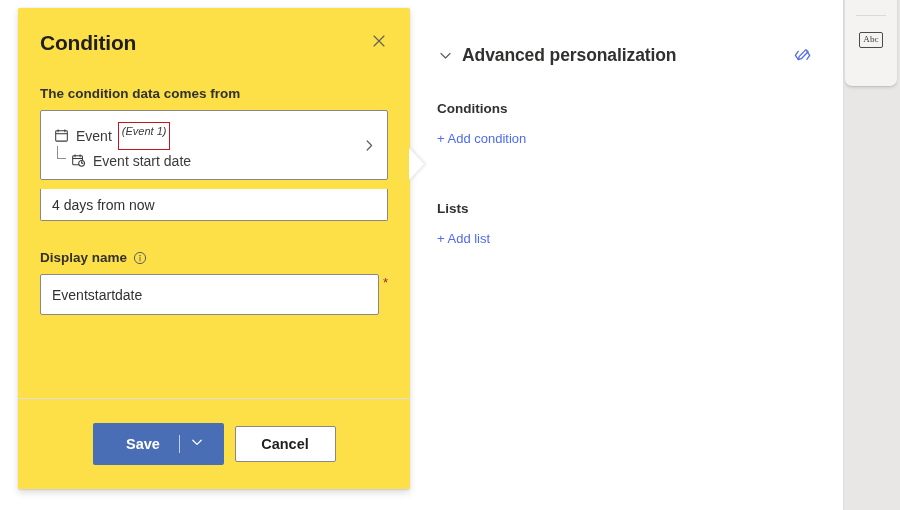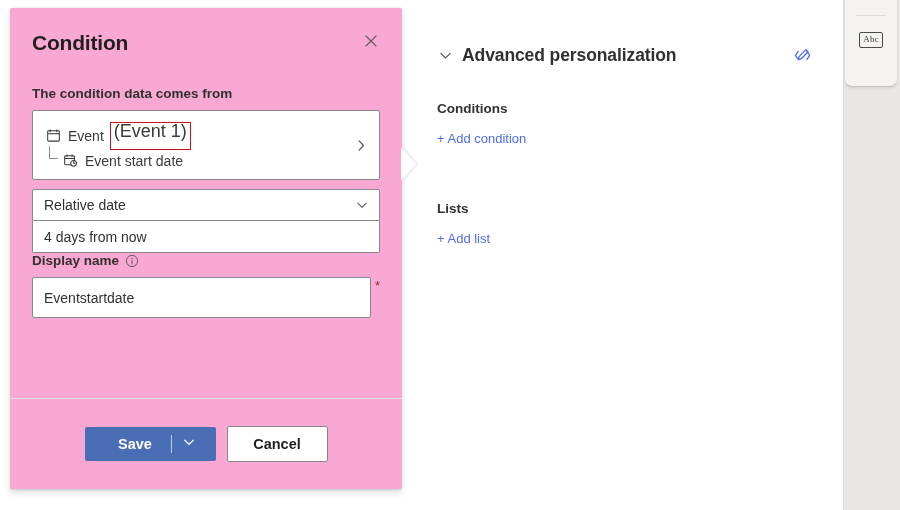--- a/index.html
+++ b/index.html
@@ -139,25 +139,25 @@
     color: #4f6bed;
     margin-top: 15px;
     cursor: pointer;
     display: inline-block;
   }
   .group-gap { height: 19px; }
 
   
   .dialog {
     position: absolute;
-    left: 10px;
+    left: 18px;
     top: 8px;
     width: 392px;
     height: 481px;
-    background: #f9a8d4;
+    background: #fde047;
     box-shadow: 0 3.2px 7.2px rgba(0,0,0,.13), 0 0.6px 1.8px rgba(0,0,0,.11);
     border-radius: 2px;
     overflow: visible;
   }
   
   .beak {
     position: absolute;
     left: 391px;
     top: 140px;
     width: 0;
@@ -202,20 +202,21 @@
     font-size: 13.5px;
     font-weight: 700;
     color: #323130;
     margin-top: 30px;
     margin-bottom: 9px;
   }
   .field-label-row {
     display: flex;
     align-items: center;
     gap: 6px;
+    margin-top: 29px;
     margin-bottom: 9px;
   }
   .info-icon {
     width: 14px;
     height: 14px;
     display: inline-flex;
     align-items: center;
     justify-content: center;
     cursor: pointer;
   }
@@ -248,24 +249,25 @@
     left: 4px;
     top: -7px;
     width: 8px;
     height: 12px;
     border-left: 1px solid #8f8e8d;
     border-bottom: 1px solid #8f8e8d;
   }
   .entity-badge {
     border: 1.6px solid #c4141c;
     padding: 0 3px 10px 3px;
-    font-size: 18px;
+    font-size: 11px;
     color: #3b3a39;
     line-height: 16px;
     margin-left: -1px;
+    font-style: italic;
   }
   .ico16 {
     width: 16px; height: 16px;
     display: inline-flex; align-items: center; justify-content: center;
     flex: 0 0 16px;
   }
 
   
   .select-box {
     border: 1px solid #8a8886;
@@ -332,21 +334,21 @@
     display: flex;
     align-items: center;
     justify-content: center;
     gap: 11px;
   }
   .btn-split {
     display: flex;
     align-items: center;
     background: #4a6eb5;
     color: #ffffff;
-    height: 34px;
+    height: 42px;
     border-radius: 2px;
     cursor: pointer;
     min-width: 131px;
     justify-content: center;
   }
   .btn-split .lbl {
     font-size: 14.5px;
     font-weight: 600;
     padding: 0 19px 0 24px;
   }
@@ -473,28 +475,20 @@
         </div>
         <span class="ico16">
           <svg width="15" height="15" viewBox="0 0 15 15">
             <path d="M5.2 3 L9.6 7.5 L5.2 12" fill="none" stroke="#605e5c" stroke-width="1.2" stroke-linecap="round" stroke-linejoin="round"></path>
           </svg>
         </span>
       </div>
 
 
       <div class="stacked">
-        <div class="select-box">
-          <span>Relative date</span>
-          <span class="ico16">
-            <svg width="14" height="14" viewBox="0 0 15 15">
-              <path d="M3 5.6 L7.5 10.1 L12 5.6" fill="none" stroke="#605e5c" stroke-width="1.15" stroke-linecap="round" stroke-linejoin="round"></path>
-            </svg>
-          </span>
-        </div>
         <div class="value-box">
           <span>4 days from now</span>
         </div>
       </div>
 
       <div class="field-label-row">
         <span style="font-size:13.5px;font-weight:700;color:#323130;">Display name</span>
         <span class="info-icon">
           <svg width="14" height="14" viewBox="0 0 14 14">
             <circle cx="7" cy="7" r="5.6" fill="none" stroke="#605e5c" stroke-width="1"></circle>

